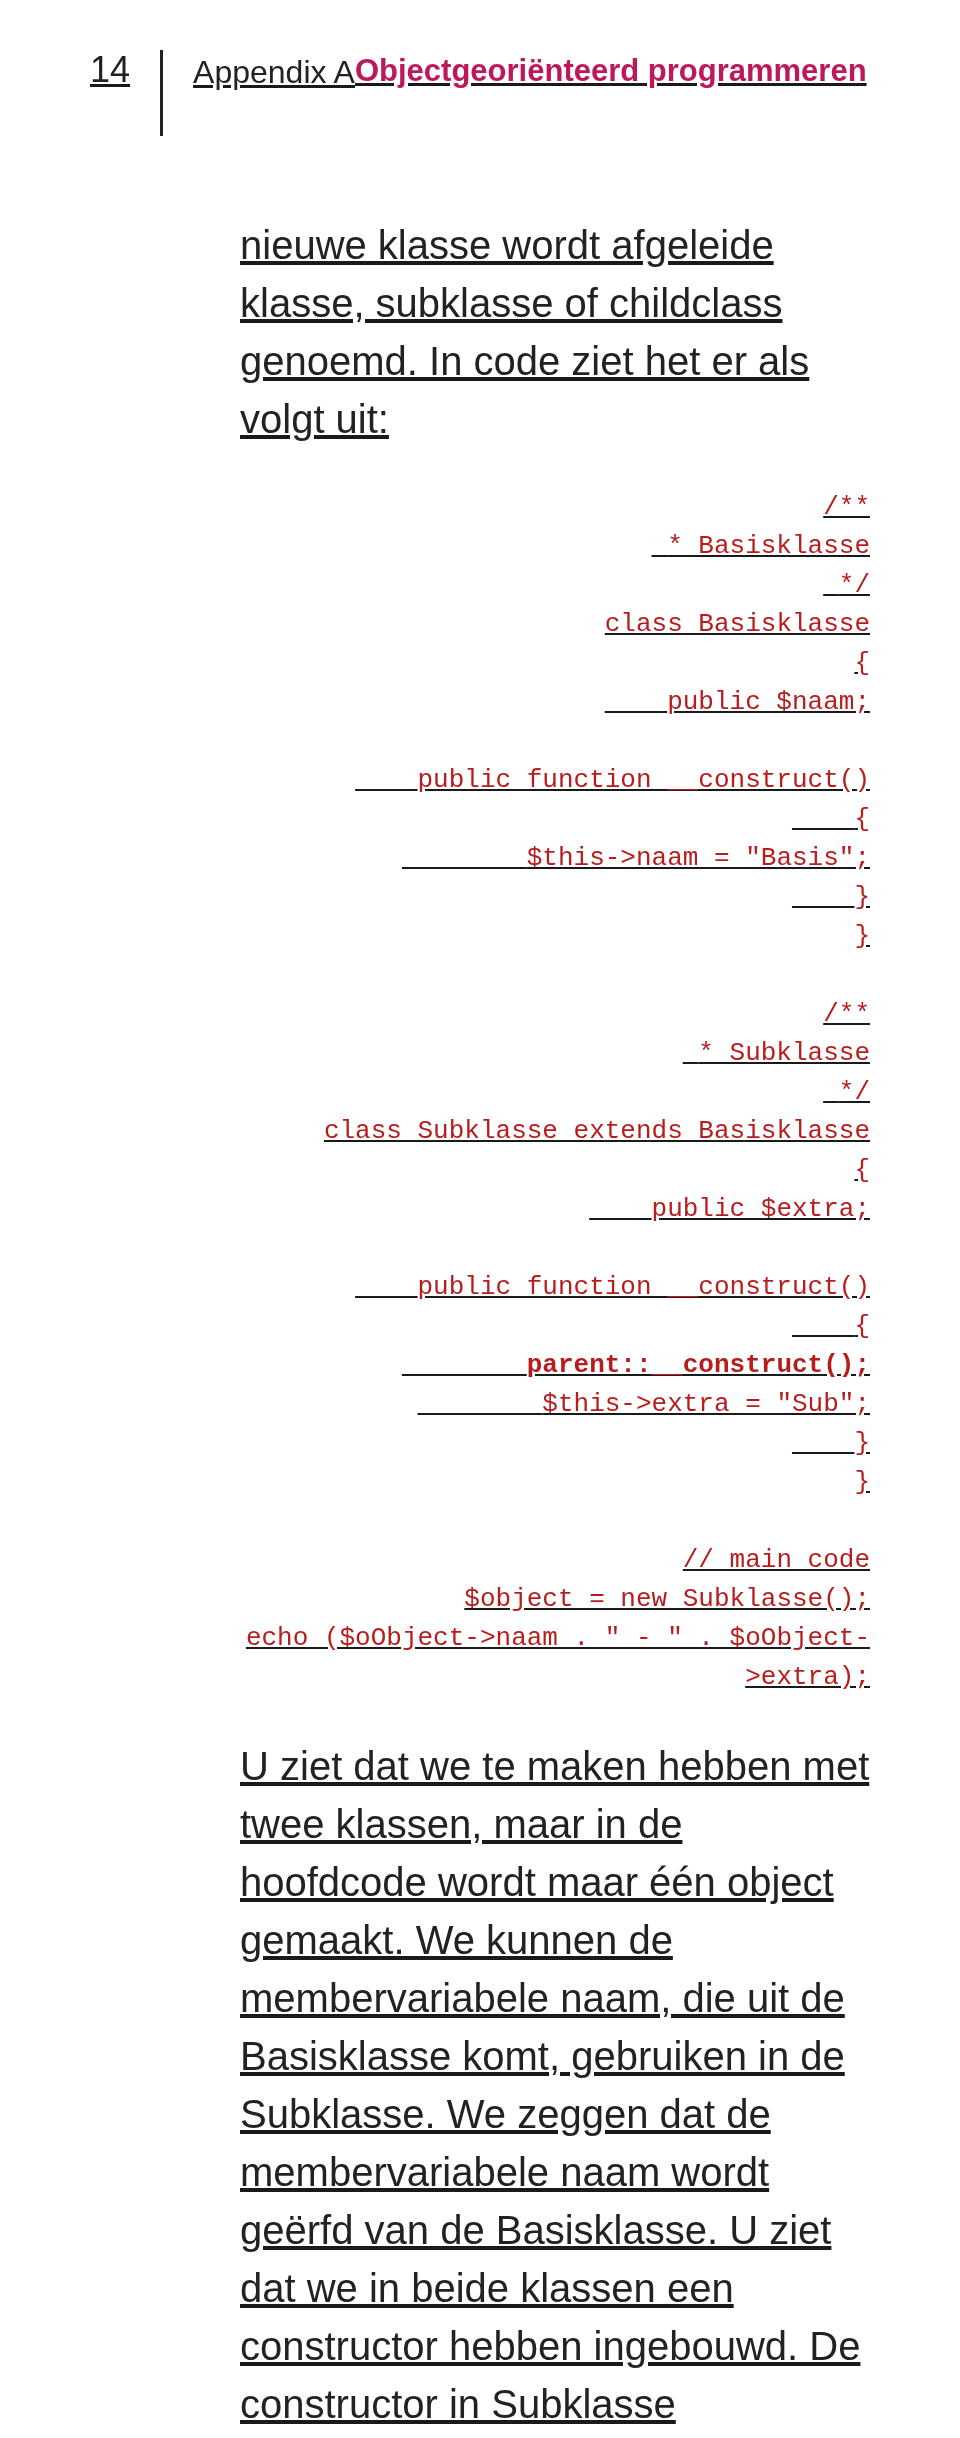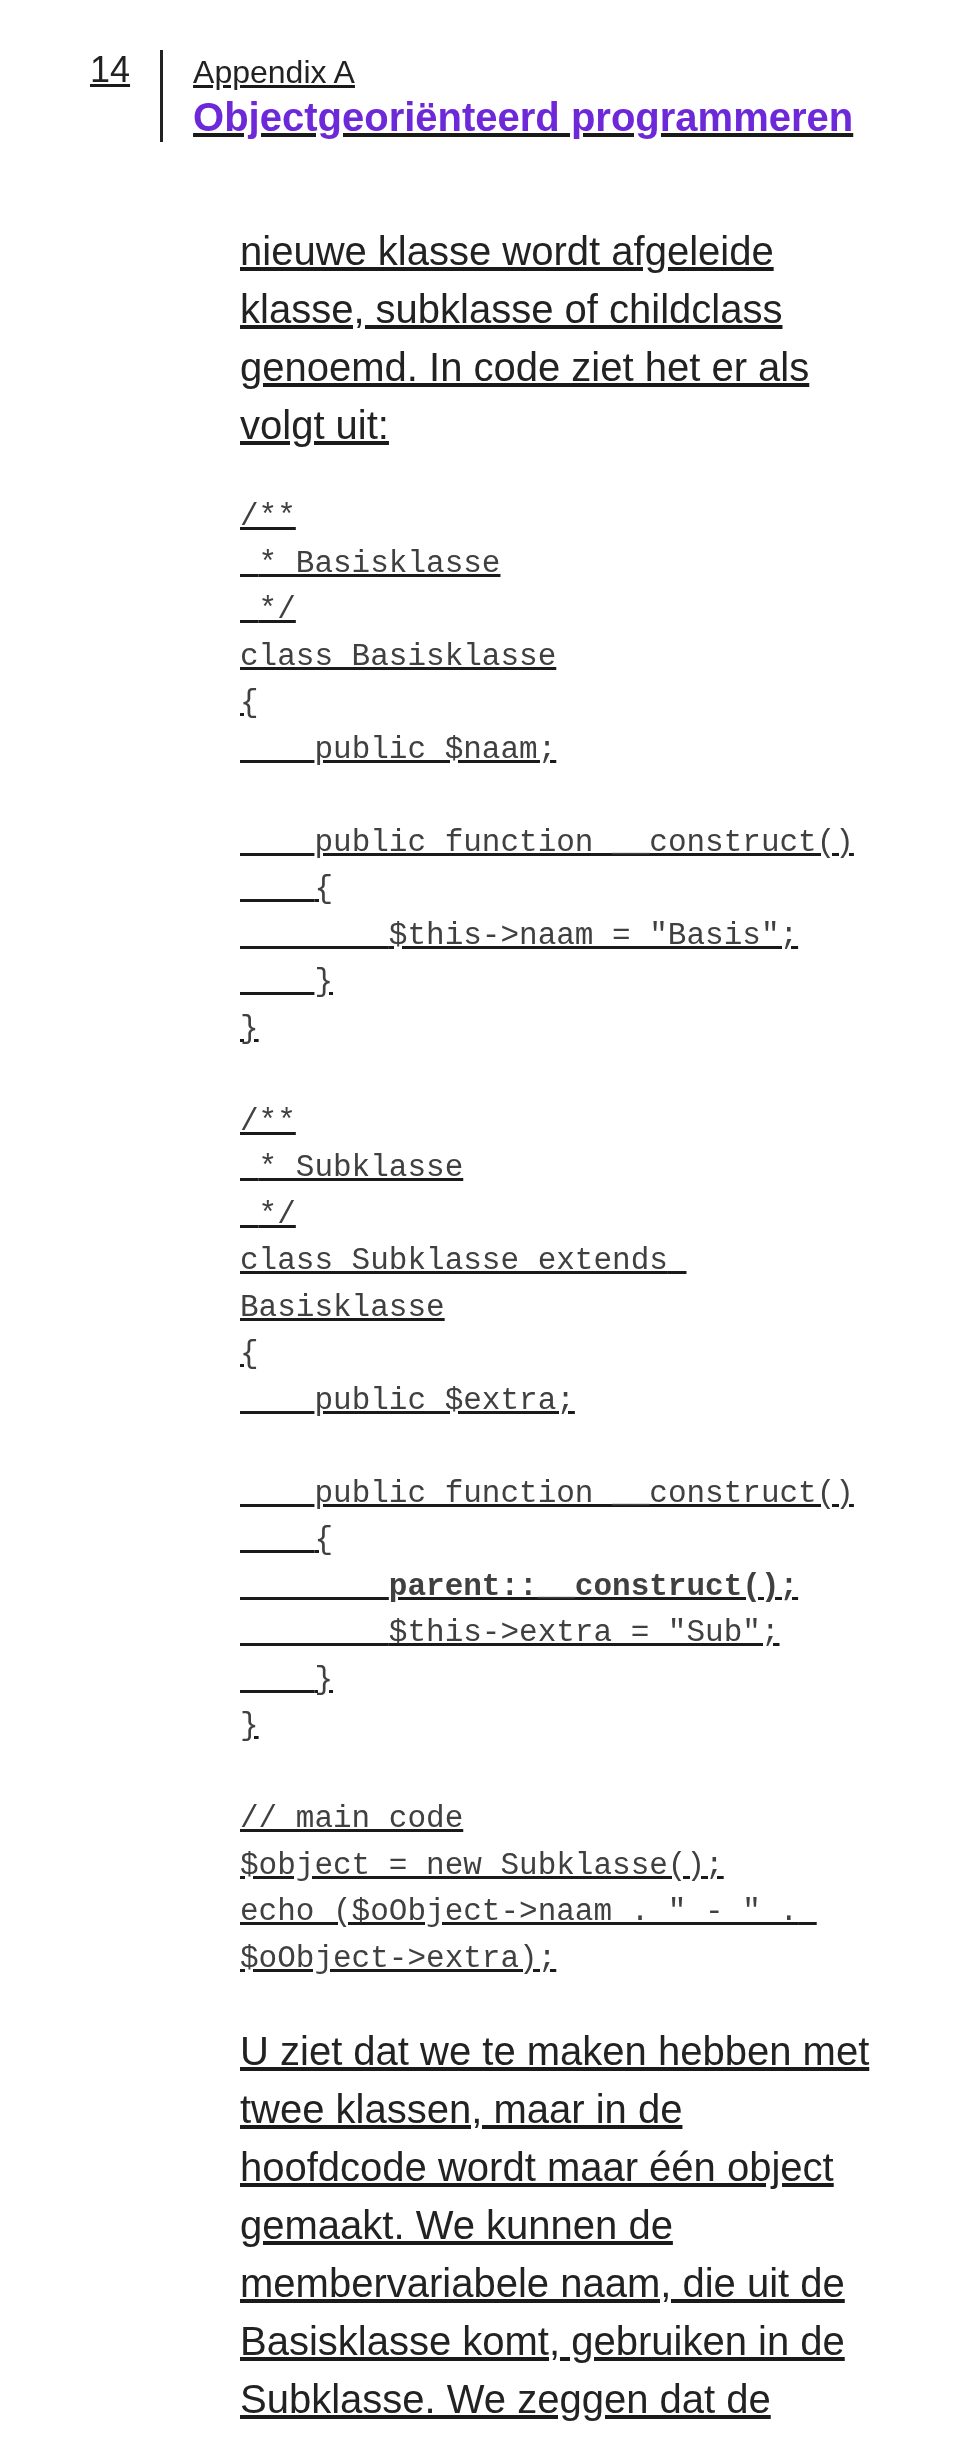--- a/index.html
+++ b/index.html
@@ -31,58 +31,59 @@
   }
   .divider {
     width: 3px;
     background: #222;
     align-self: stretch;
     min-height: 86px;
     margin-right: 30px;
   }
   .header-titles {
     display: flex;
-    flex-direction: column;
+    flex-direction: row;
     padding-top: 2px;
     justify-content: center;
   }
   .appendix {
     font-size: 32px;
     font-weight: 400;
     color: #222;
     line-height: 1.25;
   }
   .title {
-    font-size: 40px;
+    font-size: 31px;
     font-weight: 700;
-    color: #6d28d9;
+    color: #be185d;
     line-height: 1.25;
   }
   .content {
     padding-left: 150px;
     max-width: 700px;
   }
   .para {
     font-size: 40px;
     line-height: 1.45;
     color: #222;
     margin: 0 0 28px 0;
     text-align: left;
   }
   .para-tight {
     margin-bottom: 40px;
   }
   pre.code {
     font-family: ui-monospace, SFMono-Regular, Menlo, Consolas, "Liberation Mono", monospace;
-    font-size: 31px;
+    font-size: 26px;
     line-height: 1.5;
     white-space: pre-wrap;
     word-wrap: break-word;
-    color: #404040;
+    color: #b91c1c;
     margin: 0 0 40px 0;
+    text-align: right;
   }
   pre.code b {
     font-weight: 700;
   }
 </style>
 </head>
 <body>
 
 <div class="page">
 

